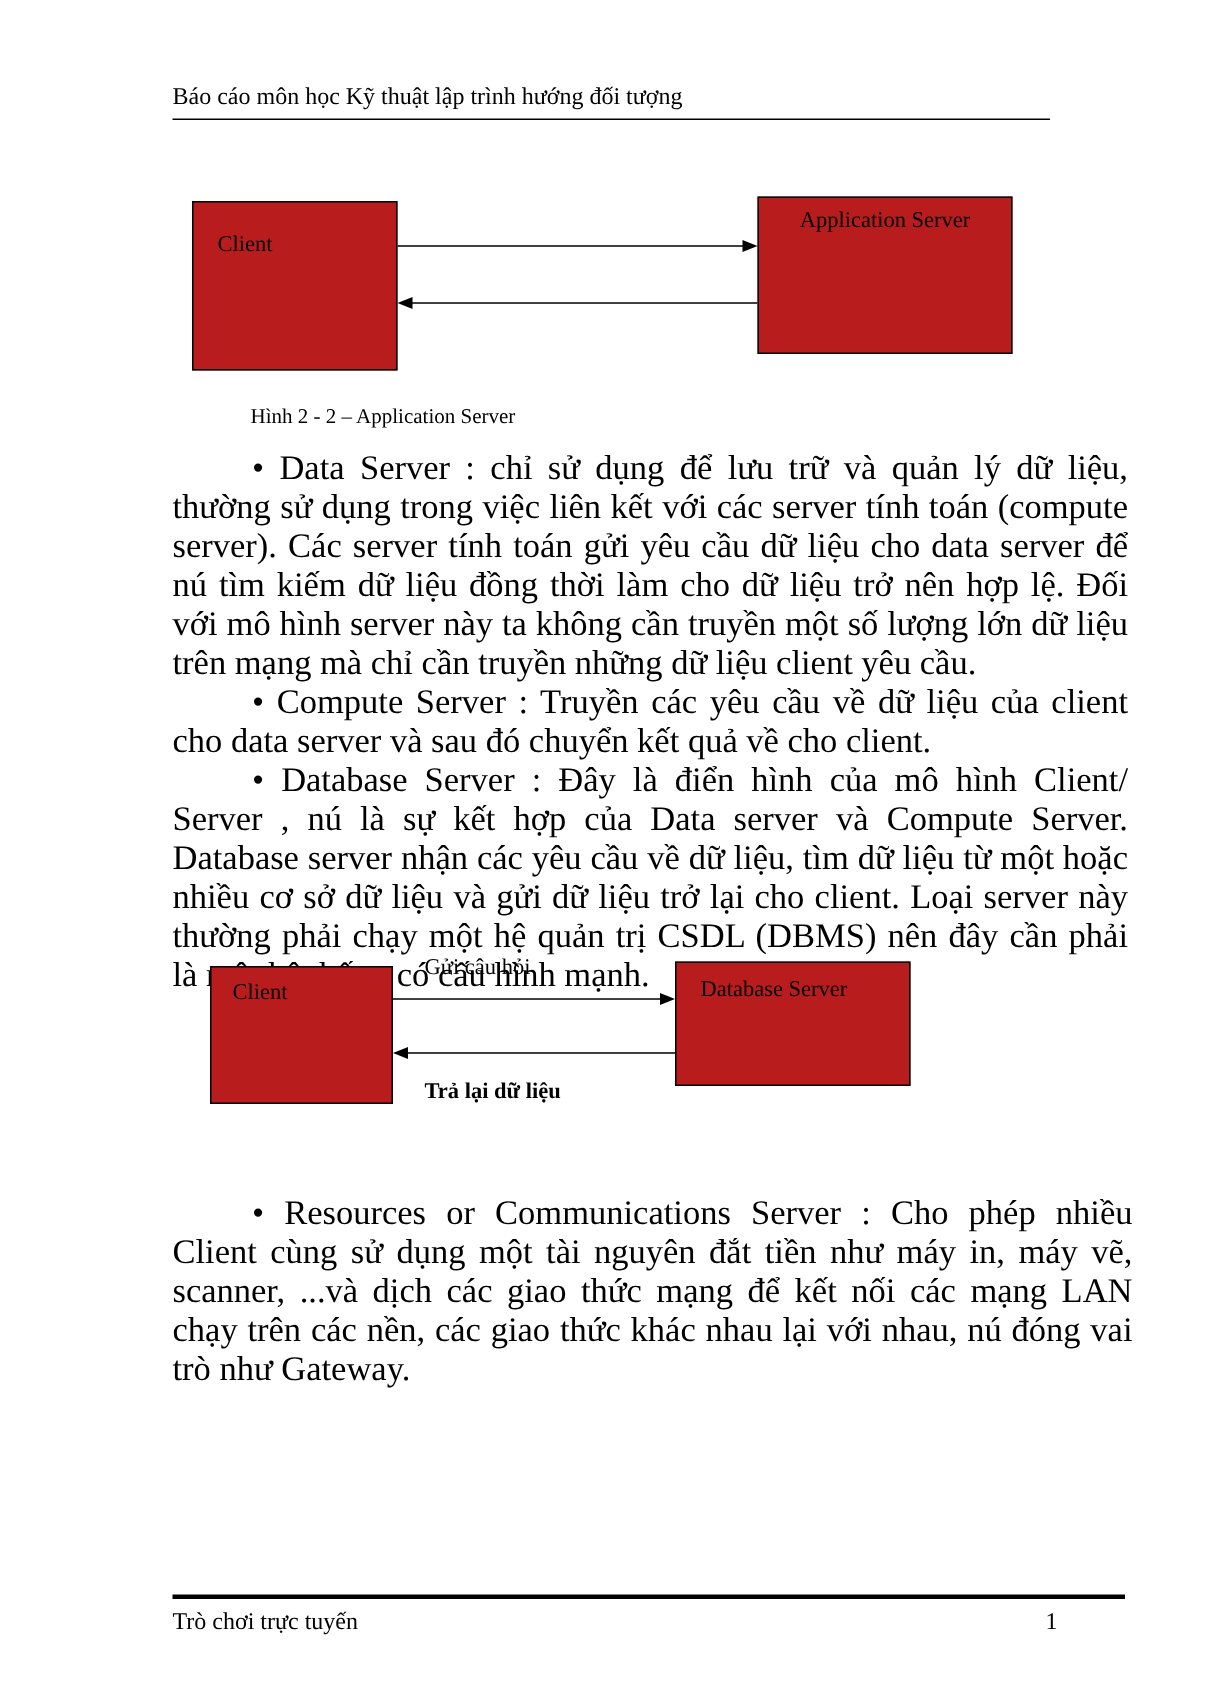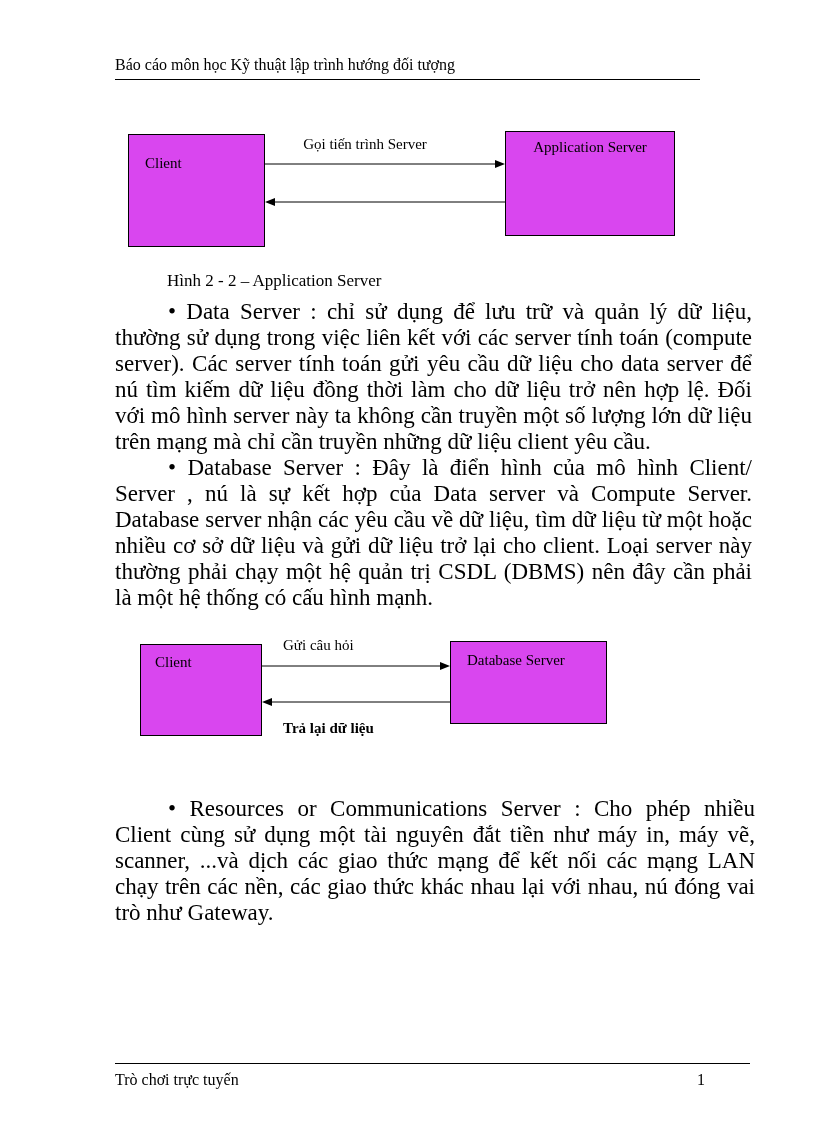--- a/index.html
+++ b/index.html
@@ -17,49 +17,49 @@
     position:absolute; left:115px; top:40px; width:585px;
     font-size:16px; padding-bottom:5px;
     border-bottom:1px solid #000;
     white-space:nowrap;
   }
   .diagram { position:absolute; left:0; width:816px; }
   .diagram-1 { top:110px; height:140px; }
   .diagram-2 { top:615px; height:115px; }
   .box {
     position:absolute; border:1px solid #000;
-    font-size:15px; background:#d946ef;
+    font-size:15px; background:#b91c1c;
   }
   .d1-client   { left:128px; top:8px;  width:137px; height:113px; padding:20px 0 0 16px; }
   .d1-appsrv   { left:505px; top:5px;  width:170px; height:105px; padding-top:7px; text-align:center; }
   .d2-client   { left:140px; top:13px; width:122px; height:92px;  padding:9px 0 0 14px; }
   .d2-dbsrv    { left:450px; top:10px; width:157px; height:83px;  padding:10px 0 0 16px; }
   .arrow-svg { position:absolute; left:0; top:0; }
   .arrow-label { position:absolute; font-size:15px; line-height:21px; }
   .d1-top-label    { left:250px; top:8px;  width:230px; text-align:center; }
   .d1-bottom-label { left:283px; top:94px; width:202px; }
   .d2-top-label    { left:283px; top:4px; }
   .d2-bottom-label { left:283px; top:87px;font-weight:bold; }
   .caption {
     position:absolute; left:167px;
-    font-size:17px;
+    font-size:14px;
   }
   .caption-1 { top:255px; }
   .caption-2 { top:735px; }
   .bodytext {
     position:absolute; left:115px;
     font-size:23px; line-height:26px;
     text-align:justify;
   }
   .bodytext-1 { top:283px; width:637px; }
   .bodytext-2 { top:780px; width:640px; }
   .para { text-indent:53px; }
   .footer {
     position:absolute; left:115px; top:1047px; width:635px;
-    border-top:1px solid #000000;
+    border-top:3px solid #000000;
     padding-top:7px;
     font-size:16px;
     display:flex; justify-content:space-between;
   }
   .footer .pagenum { margin-right:45px; }
 </style>
 </head>
 <body>
 
 <div class="page">
@@ -74,27 +74,27 @@
       <polygon points="505,38 495,34 495,42" fill="#000"></polygon>
       <line x1="505" y1="76" x2="274" y2="76" stroke="#000" stroke-width="1"></line>
       <polygon points="265,76 275,72 275,80" fill="#000"></polygon>
     </svg>
     <div class="box d1-client">
       <span>Client</span>
     </div>
     <div class="box d1-appsrv">
       <span>Application Server</span>
     </div>
-    <div class="arrow-label d1-top-label">Gọi tiến trình Server</div>
   </div>
 
   <div class="caption caption-1">Hình 2 - 2 – Application Server</div>
 
   <div class="bodytext bodytext-1">
     <p class="para">• Data Server : chỉ sử dụng để lưu trữ và quản lý dữ liệu, thường sử dụng trong việc liên kết với các server tính toán (compute server). Các server tính toán gửi yêu cầu dữ liệu cho data server để nú tìm kiếm dữ liệu đồng thời làm cho dữ liệu trở nên hợp lệ. Đối với mô hình server này ta không cần truyền một số lượng lớn dữ liệu trên mạng mà chỉ cần truyền những dữ liệu client yêu cầu.</p>
+    <p class="para">• Compute Server : Truyền các yêu cầu về dữ liệu của client cho data server và sau đó chuyển kết quả về cho client.</p>
     <p class="para">• Database Server : Đây là điển hình của mô hình Client/ Server , nú là sự kết hợp của Data server và Compute Server. Database server nhận các yêu cầu về dữ liệu, tìm dữ liệu từ một hoặc nhiều cơ sở dữ liệu và gửi dữ liệu trở lại cho client. Loại server này thường phải chạy một hệ quản trị CSDL (DBMS) nên đây cần phải là một hệ thống có cấu hình mạnh.</p>
   </div>
 
   <div class="diagram diagram-2">
     <svg class="arrow-svg" width="816" height="115" viewBox="0 0 816 115" aria-hidden="true">
       <line x1="262" y1="35" x2="441" y2="35" stroke="#000" stroke-width="1"></line>
       <polygon points="450,35 440,31 440,39" fill="#000"></polygon>
       <line x1="450" y1="71" x2="271" y2="71" stroke="#000" stroke-width="1"></line>
       <polygon points="262,71 272,67 272,75" fill="#000"></polygon>
     </svg>

